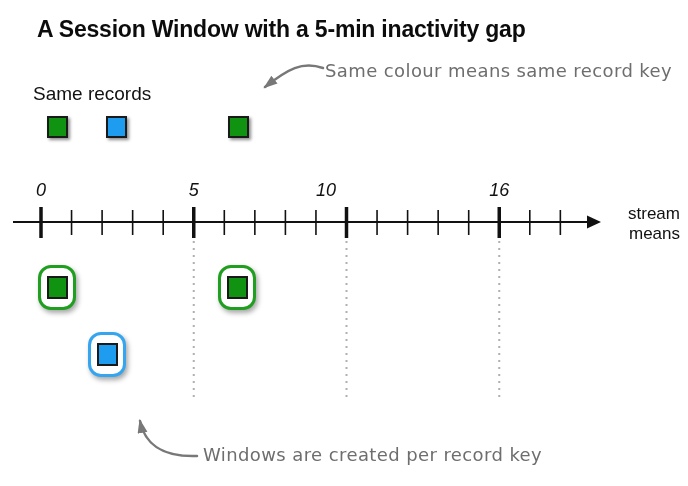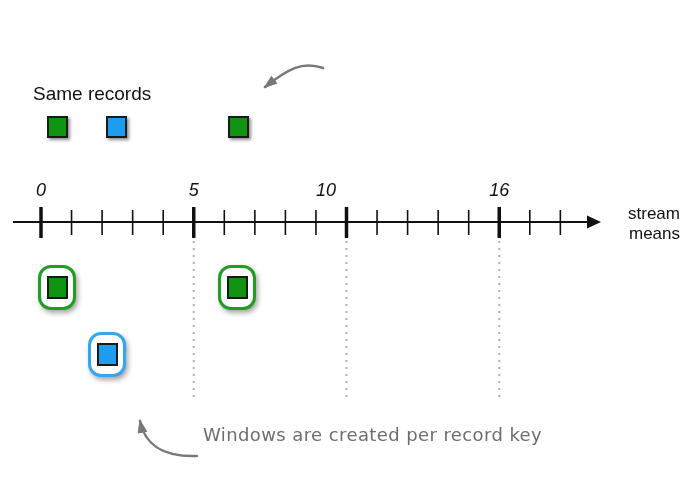--- a/index.html
+++ b/index.html
@@ -12,21 +12,21 @@
     font-size:23px;font-weight:bold;color:#0c0c0c;letter-spacing:-0.2px;
   }
   .legend-label{
     position:absolute;left:33px;top:83px;font-size:19px;color:#111;
   }
   .hand{
     position:absolute;font-family:"DejaVu Sans",sans-serif;color:#6e6e6e;
     font-size:18px;letter-spacing:0.4px;white-space:nowrap;
   }
   .hand.top{left:325px;top:60px;}
-  .hand.bottom{left:203px;top:424px;}
+  .hand.bottom{left:203px;top:444px;}
   .record{
     position:absolute;width:17px;height:18px;border:2px solid #1a1a1a;
     box-shadow:2px 2px 3px rgba(0,0,0,0.45);
   }
   .window{
     position:absolute;width:32px;height:39px;border:3px solid #222;
     border-radius:13px;background:#fff;
     box-shadow:2px 3px 5px rgba(0,0,0,0.35);
     display:flex;align-items:center;justify-content:center;
   }
@@ -39,23 +39,25 @@
     position:absolute;left:606px;top:204px;width:74px;text-align:right;
     font-size:17px;line-height:20px;color:#111;white-space:pre-line;
   }
   svg.layer{position:absolute;left:0;top:0;pointer-events:none;}
 </style>
 </head>
 <body>
 
 <div class="canvas">
 
+  <h1 class="title">A Session Window with a 5-min inactivity gap</h1>
 
   <div class="legend-label">Same records</div>
 
+  <span class="hand top">Same colour means same record key</span>
   <span class="hand bottom">Windows are created per record key</span>
 
   <div class="axis-label"><span>stream</span><br><span>means</span></div>
 
   <svg class="layer" width="688" height="486" viewBox="0 0 688 486">
     <defs>
       <marker id="arrowGray" markerUnits="userSpaceOnUse" markerWidth="18" markerHeight="14" refX="12" refY="5" orient="auto">
         <path d="M0,0 L14,5 L0,10 z" fill="#787878"></path>
       </marker>
     </defs>

